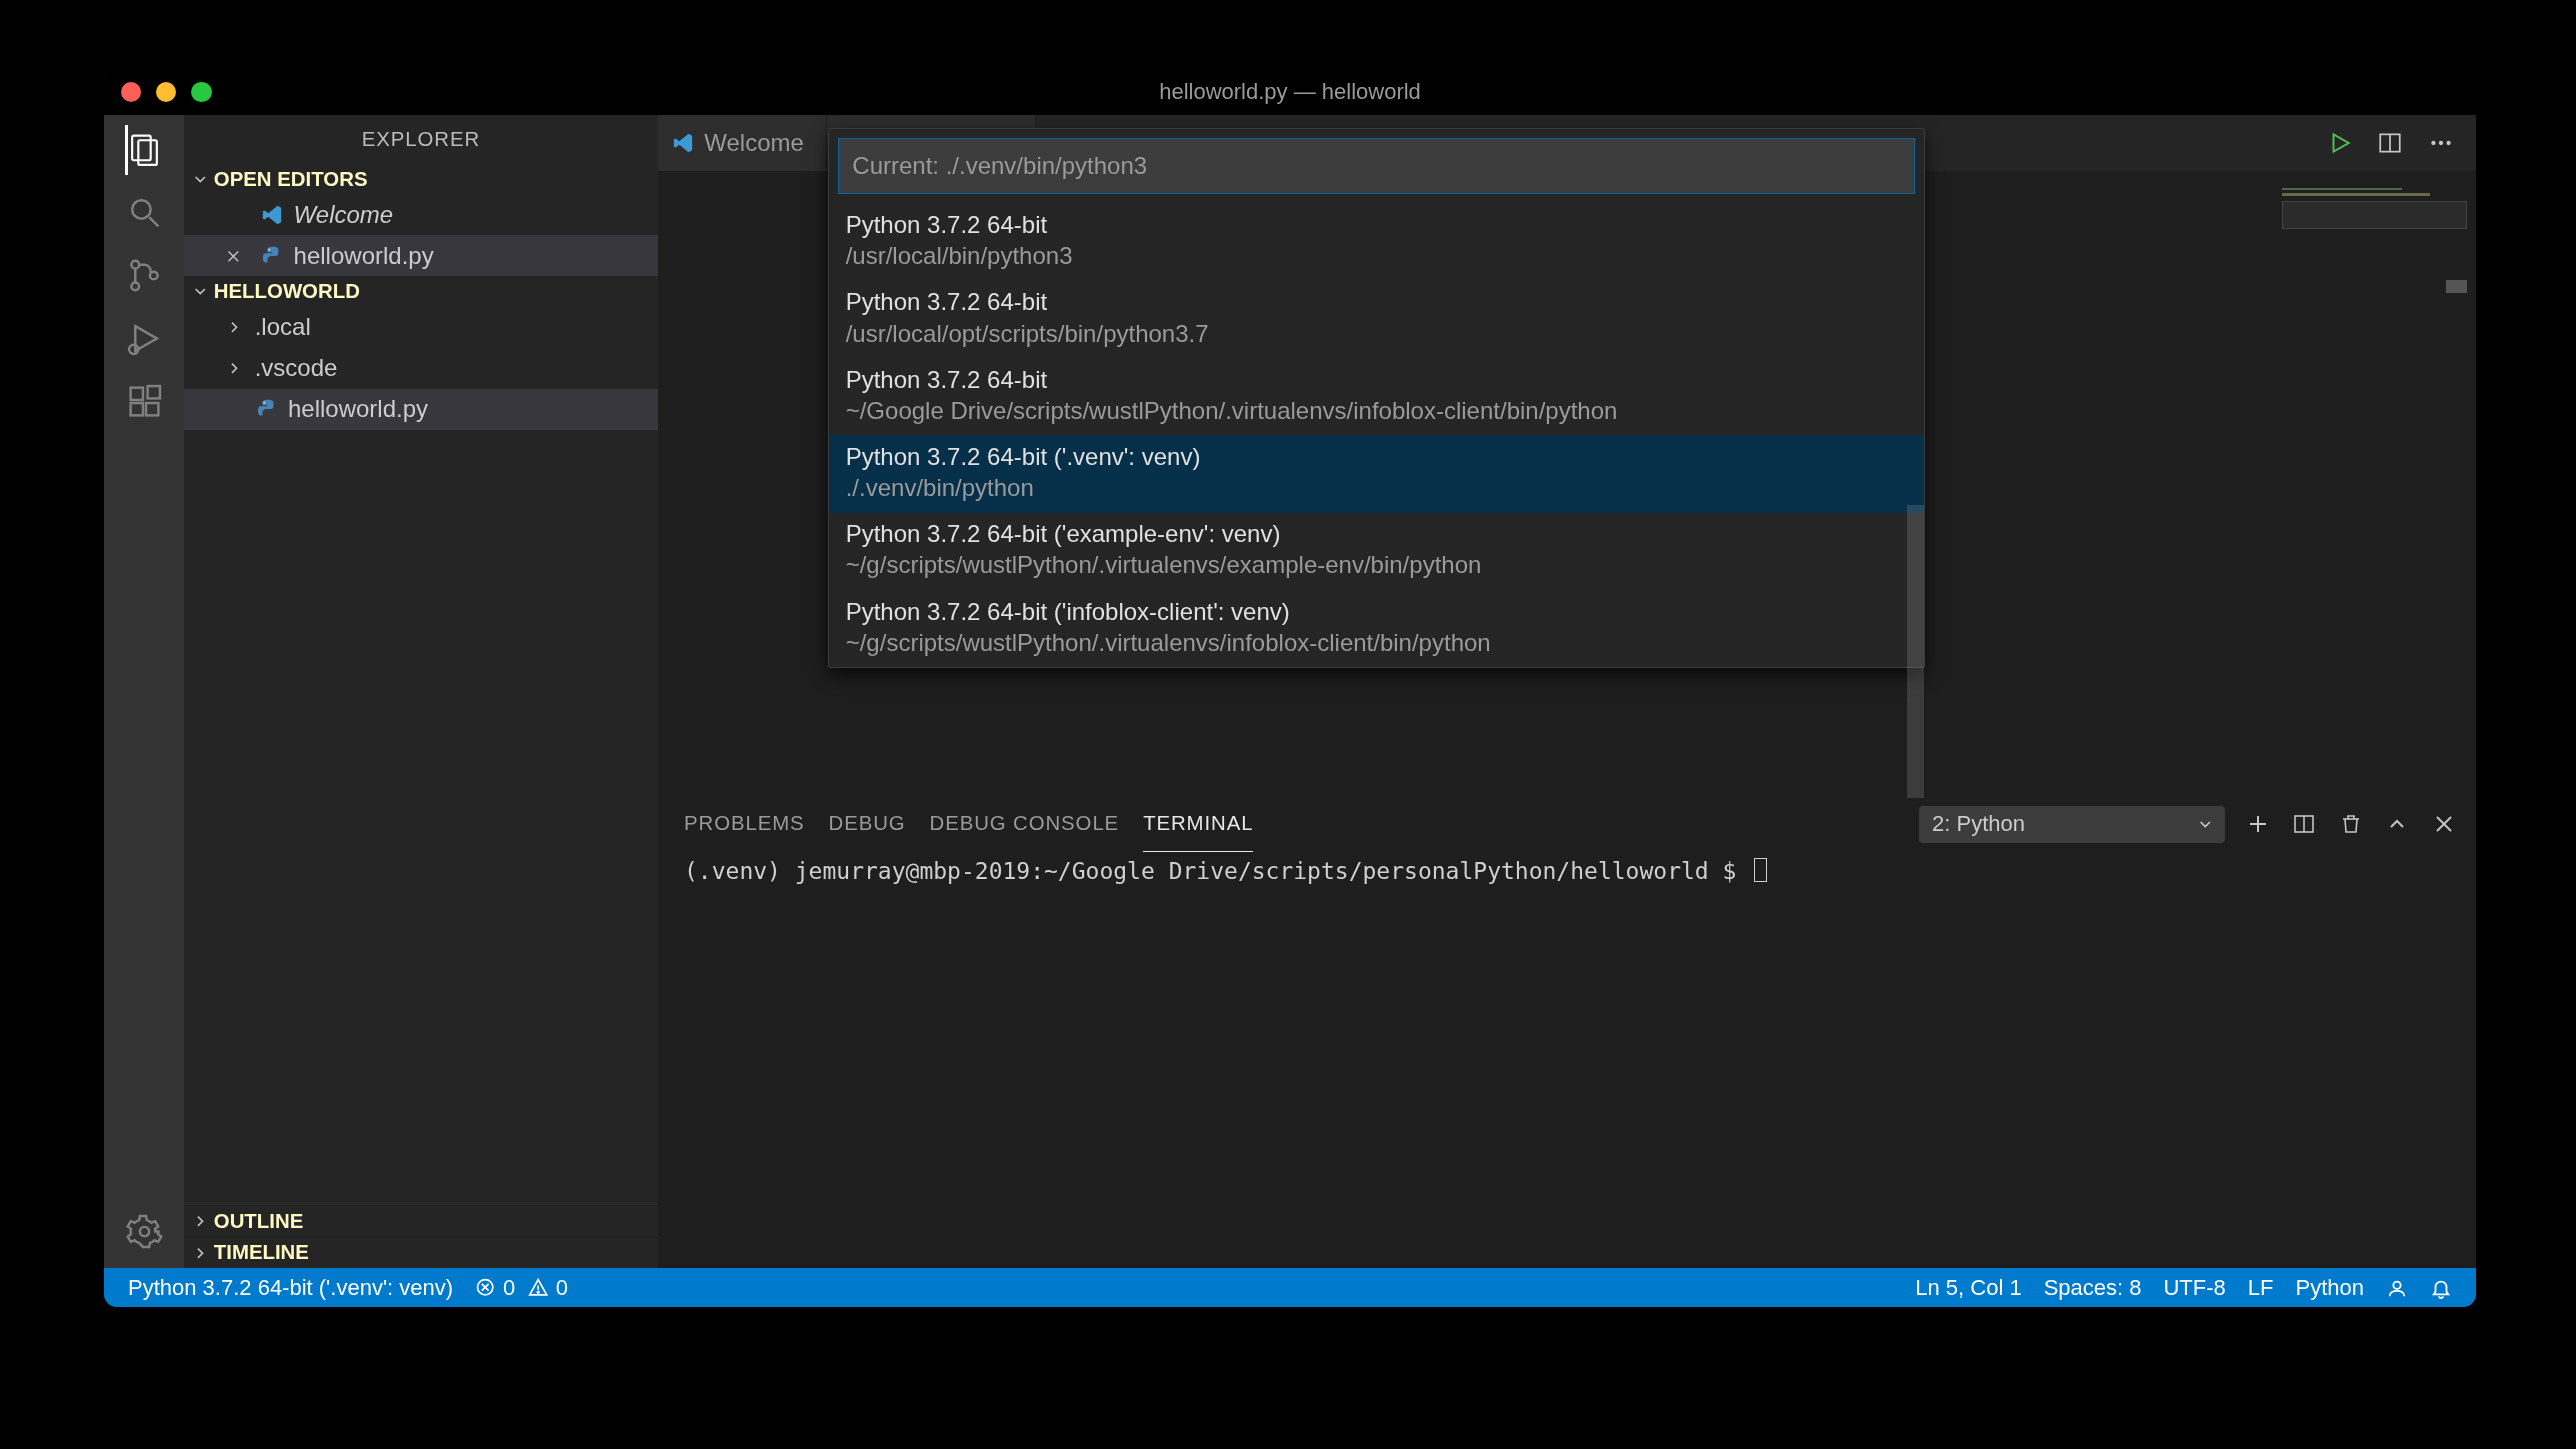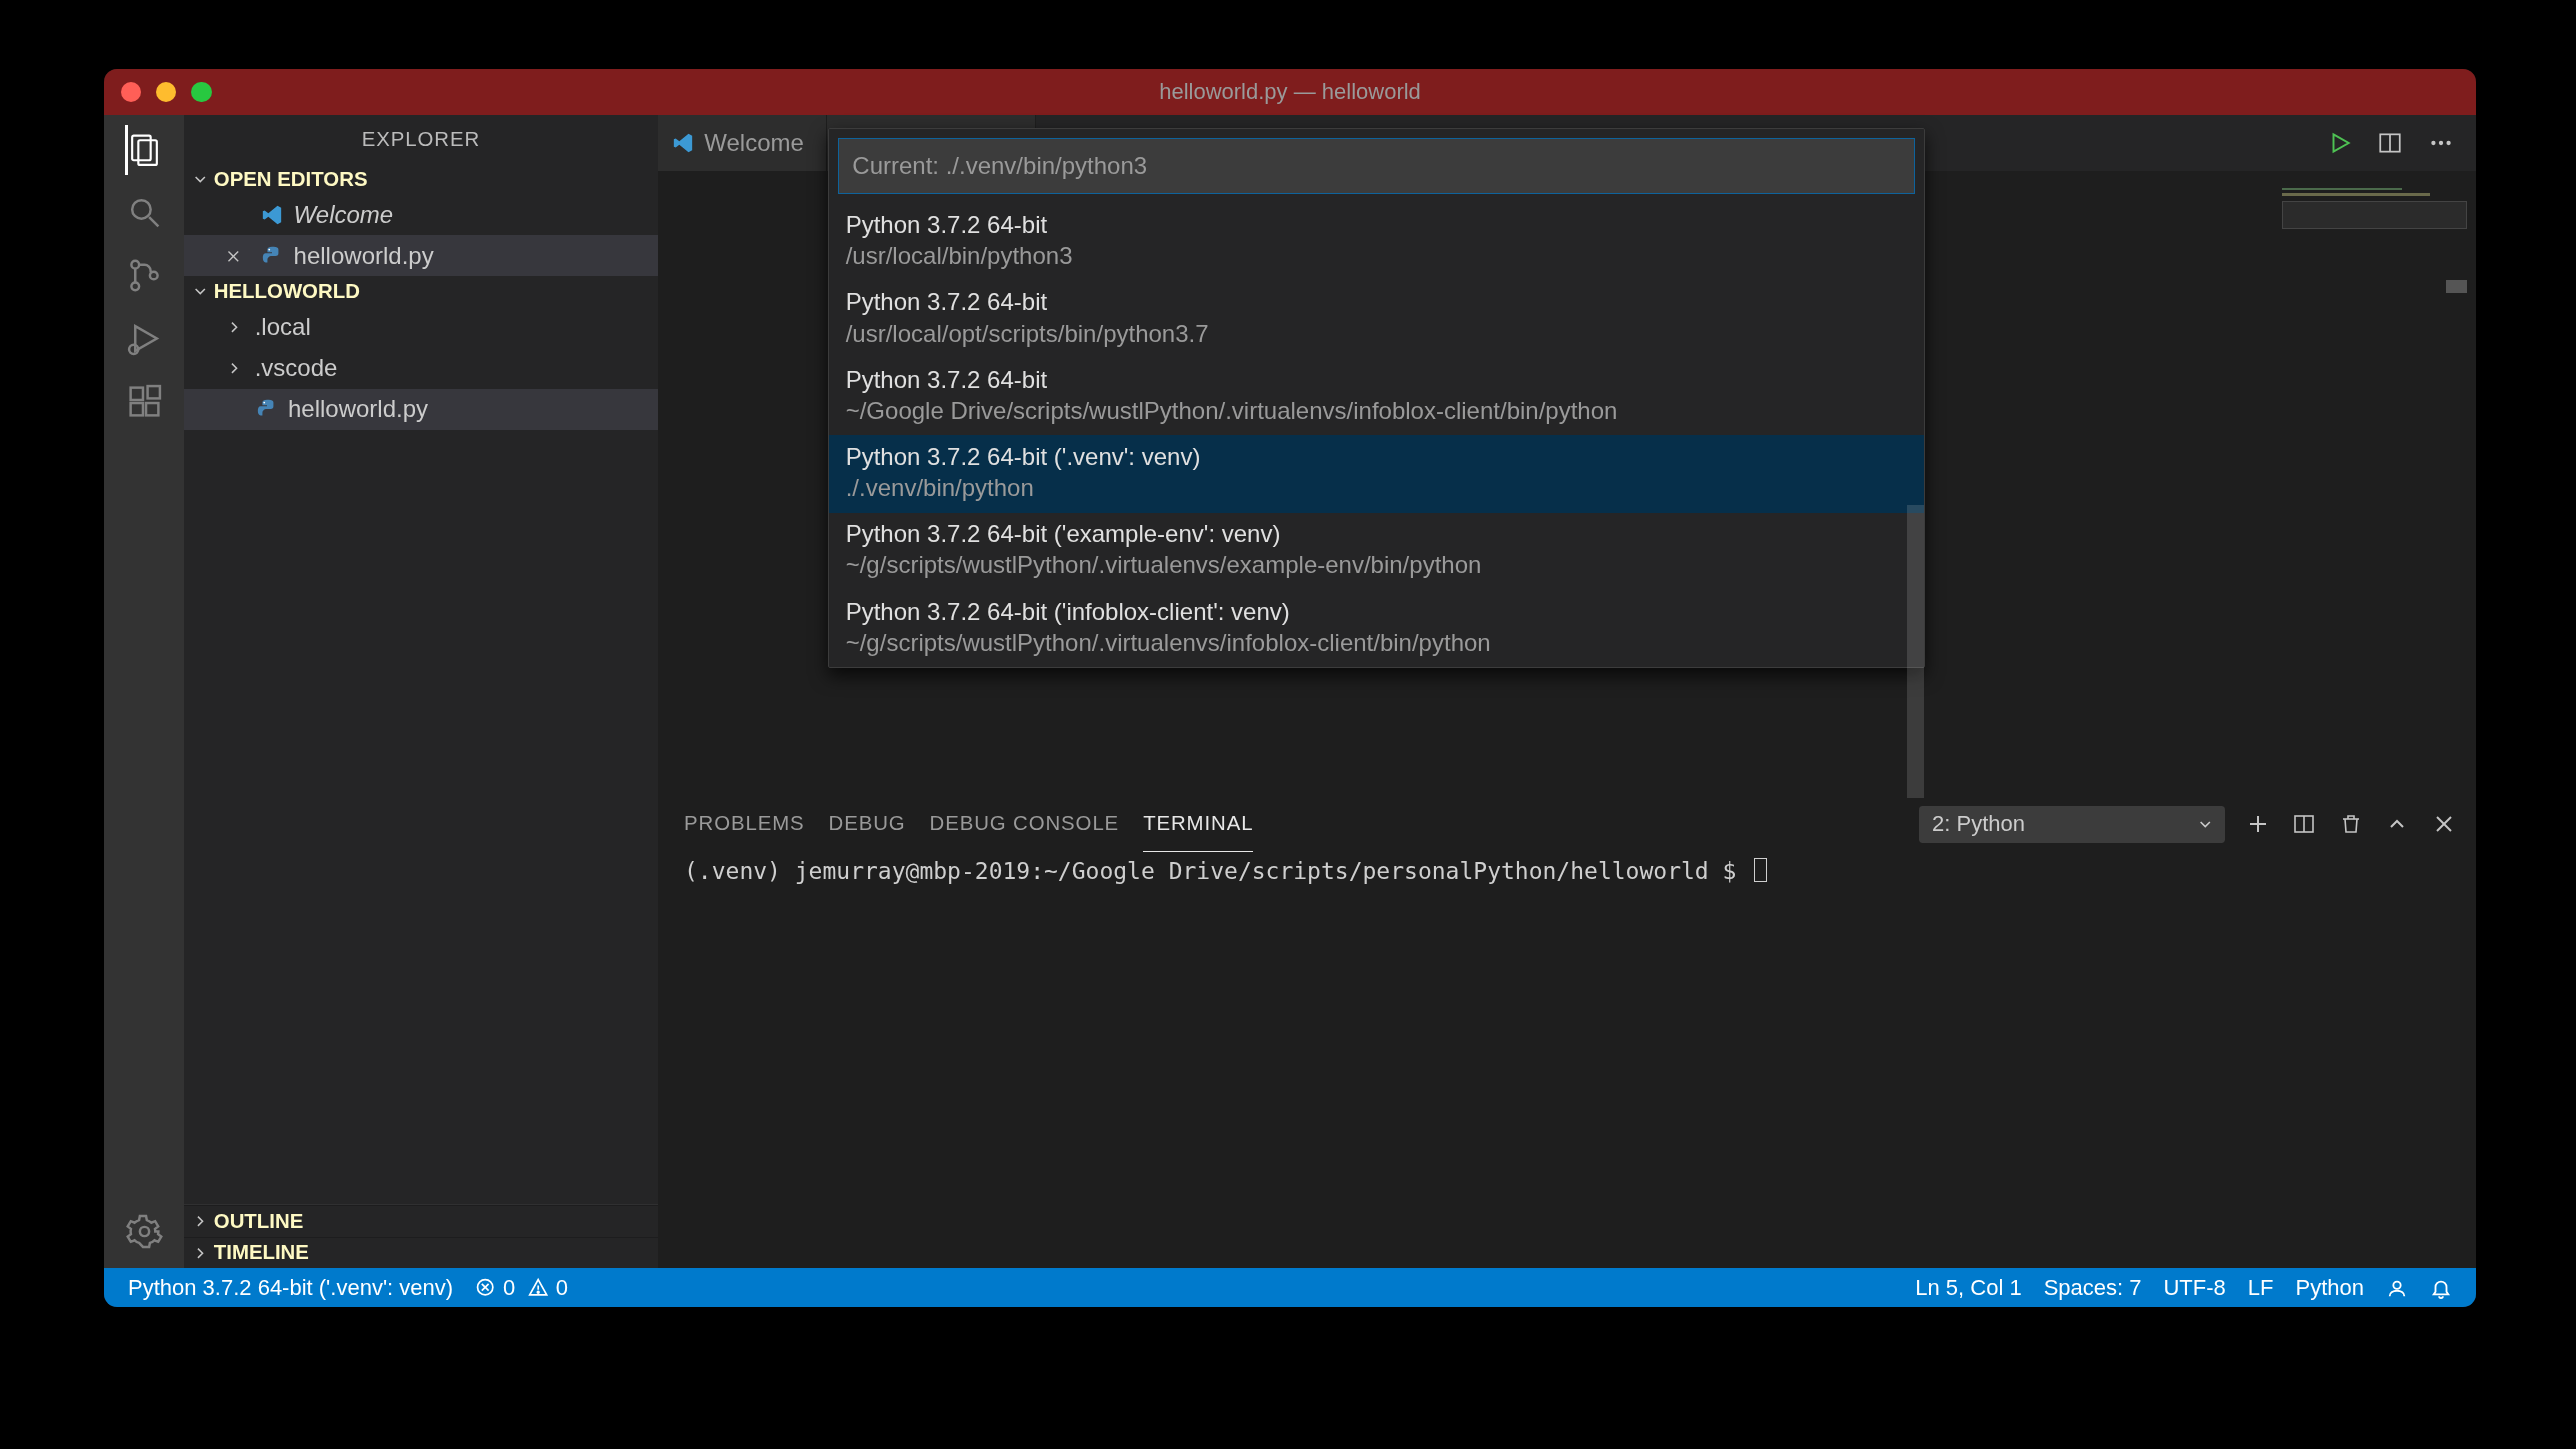--- a/index.html
+++ b/index.html
@@ -18,21 +18,21 @@
     background: #1e1e1e;
     border-radius: 13px;
     overflow: hidden;
     box-shadow: 0 0 0 0.9px rgba(0,0,0,0.6);
     display: flex;
     flex-direction: column;
   }
   
   .titlebar {
     height: 46px;
-    background: #7f1d1d;
+    background: #000000;
     display: flex;
     align-items: center;
     position: relative;
     flex: 0 0 auto;
   }
   .traffic-lights {
     display: flex; gap: 15px; margin-left: 16.7px;
   }
   .traffic-light {
     width: 20.4px; height: 20.4px; border-radius: 50%;
@@ -533,21 +533,21 @@
           <line x1="12" y1="10" x2="12" y2="15"></line>
           <circle cx="12" cy="18" r="1" fill="currentColor"></circle>
         </svg>
       <span>0</span>
     </div>
     <div class="sb-spacer"></div>
     <div class="sb-item">
         <span>Ln 5, Col 1</span>
       </div>
     <div class="sb-item">
-        <span>Spaces: 7</span>
+        <span>Spaces: 8</span>
       </div>
     <div class="sb-item">
         <span>UTF-8</span>
       </div>
     <div class="sb-item">
         <span>LF</span>
       </div>
     <div class="sb-item">
         <span>Python</span>
       </div>

